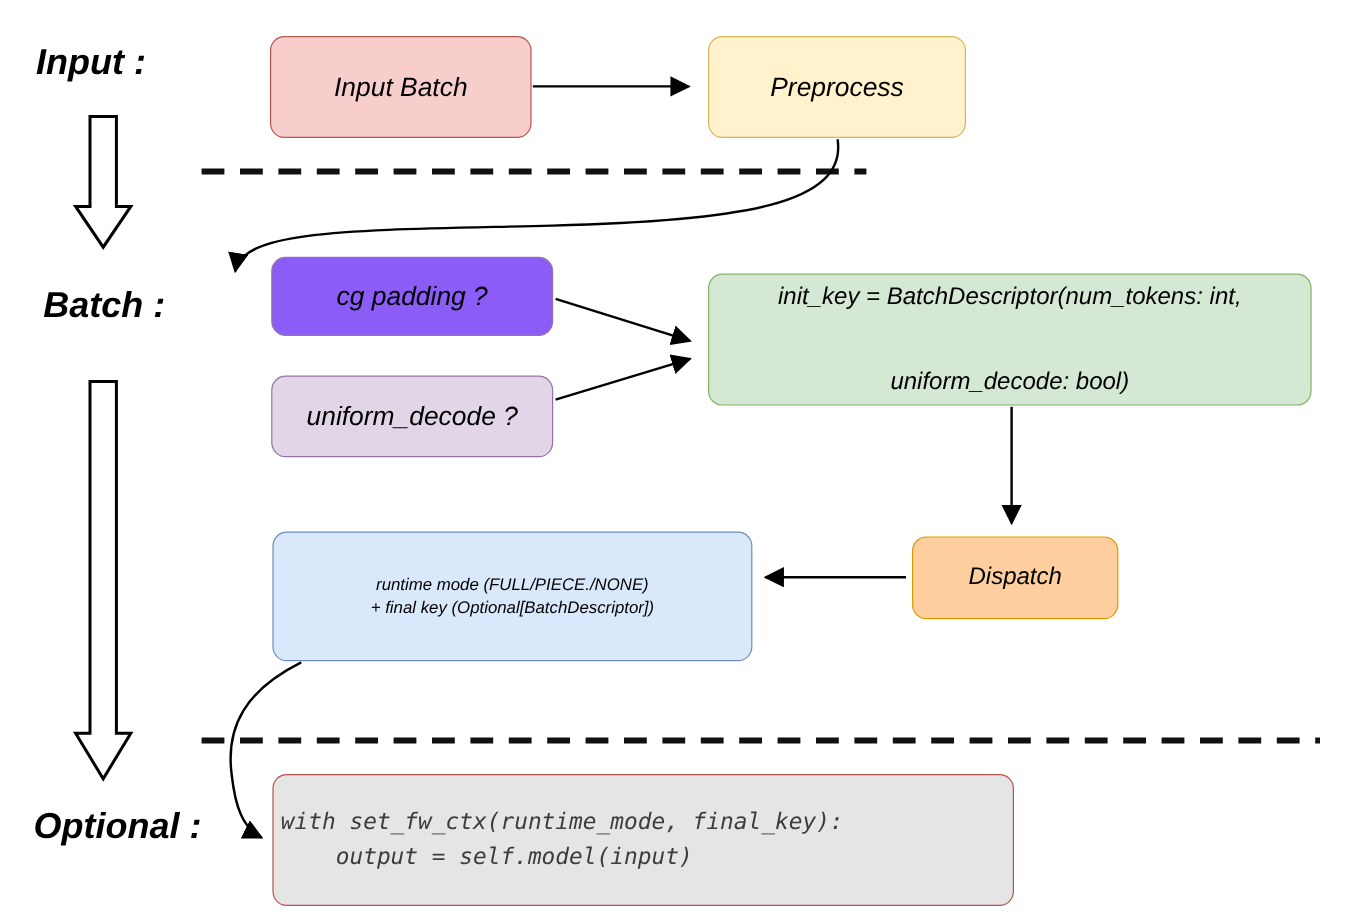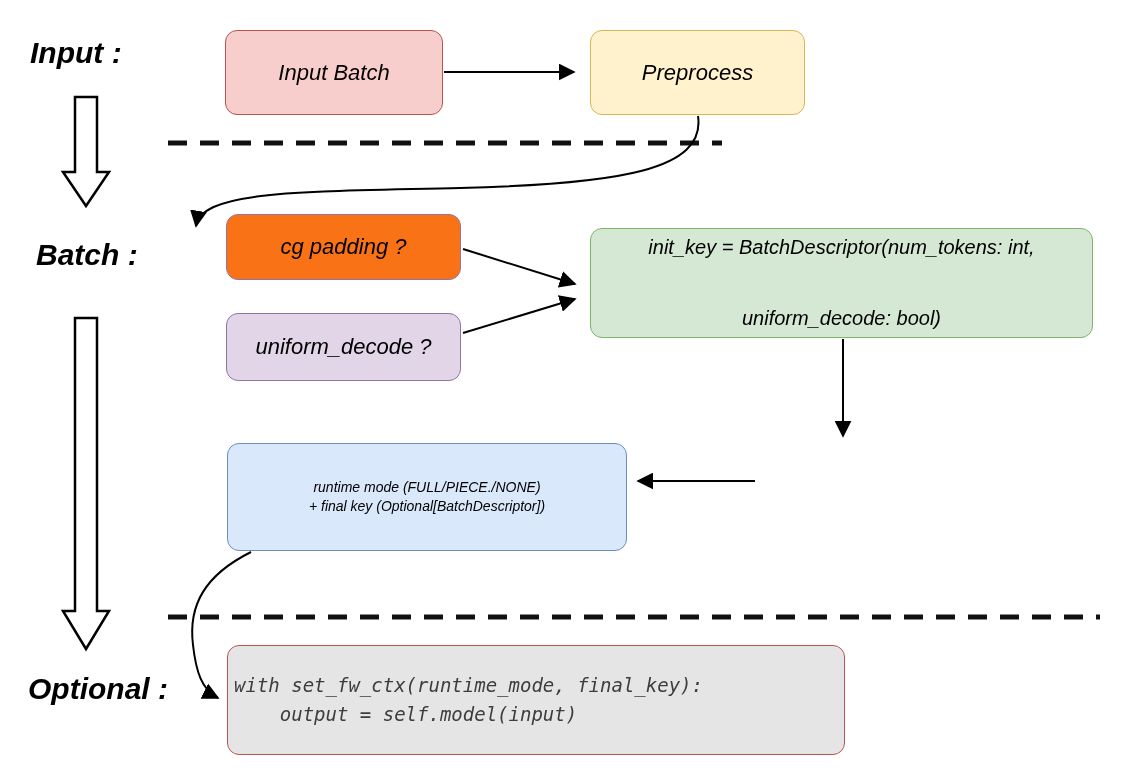--- a/index.html
+++ b/index.html
@@ -15,21 +15,21 @@
   .stage-input   { left:30px;  top:36px; }
   .stage-plan    { left:36px;  top:238px; }
   .stage-execute { left:28px;  top:672px; }
 
   .node { position:absolute; border:1px solid; border-radius:12px; display:flex;
           align-items:center; justify-content:center; text-align:right;
           color:#000; font-size:22px; line-height:1.35; }
 
   .n-input-batch    { left:225px; top:30px;  width:218px; height:85px;  background:#f8cecc; border-color:#b85450; }
   .n-preprocess     { left:590px; top:30px;  width:215px; height:85px;  background:#fff2cc; border-color:#d6b656; }
-  .n-cg-padding     { left:226px; top:214px; width:235px; height:66px;  background:#f97316; border-color:#9673a6; }
+  .n-cg-padding     { left:226px; top:214px; width:235px; height:66px;  background:#8b5cf6; border-color:#9673a6; }
   .n-uniform-decode { left:226px; top:301px; width:235px; height:68px;  background:#e1d5e7; border-color:#9673a6;margin-top:12px; }
   .n-init-key       { left:590px; top:228px; width:503px; height:110px; background:#d5e8d4; border-color:#82b366;
                       font-size:20px; flex-direction:column;gap:44px; }
   .n-cudagraph      { left:757px; top:445px; width:338px; height:110px; background:#ffe9c9; border-color:#d79b00;
                       justify-content:flex-end; }
   .n-cudagraph .wrap-label { width:165px; margin-right:12px; }
   .n-dispatch       { left:760px; top:447px; width:172px; height:69px;  background:#ffce9e; border-color:#d79b00;
                       font-size:20px; }
   .n-runtime        { left:227px; top:443px; width:400px; height:108px; background:#dae8fc; border-color:#6c8ebf;
                       font-size:14px; flex-direction:column; }
@@ -85,20 +85,23 @@
   <div class="node n-uniform-decode">
     <span>uniform_decode ?</span>
   </div>
 
   <div class="node n-init-key">
     <span>init_key = BatchDescriptor(num_tokens: int,</span>
     <span>uniform_decode: bool)</span>
   </div>
 
 
+  <div class="node n-dispatch">
+    <span>Dispatch</span>
+  </div>
 
   <div class="node n-runtime">
     <span>runtime mode (FULL/PIECE./NONE)</span>
     <span>+ final key (Optional[BatchDescriptor])</span>
   </div>
 
   <div class="node n-code">
     <span class="pre">with set_fw_ctx(runtime_mode, final_key):</span>
     <span class="pre">    output = self.model(input)</span>
   </div>

